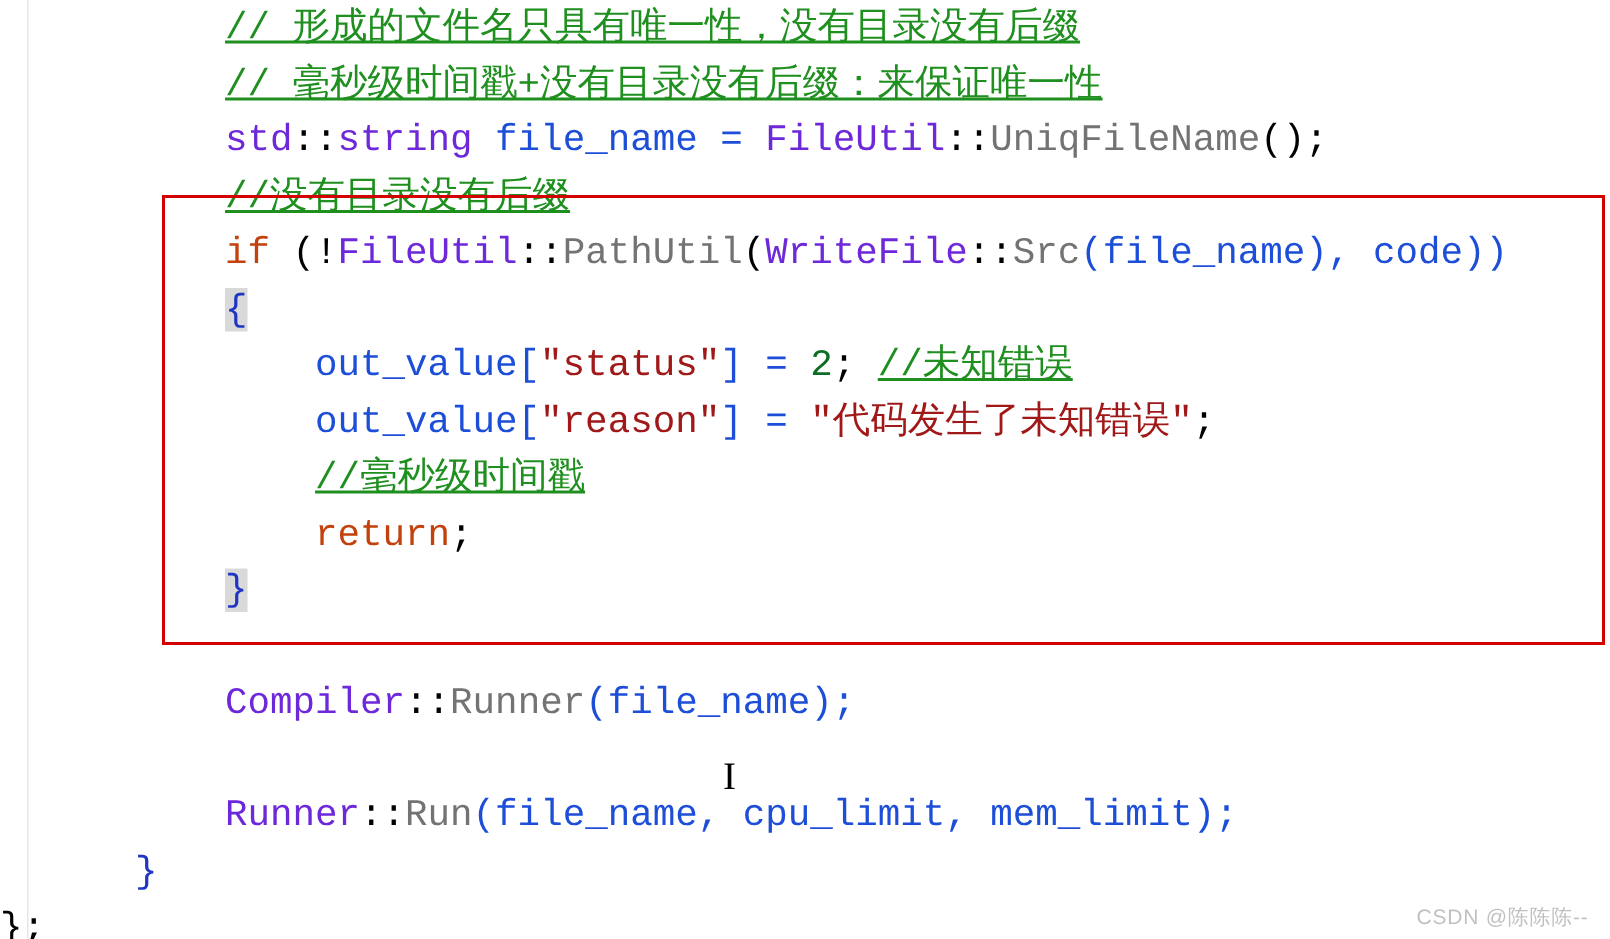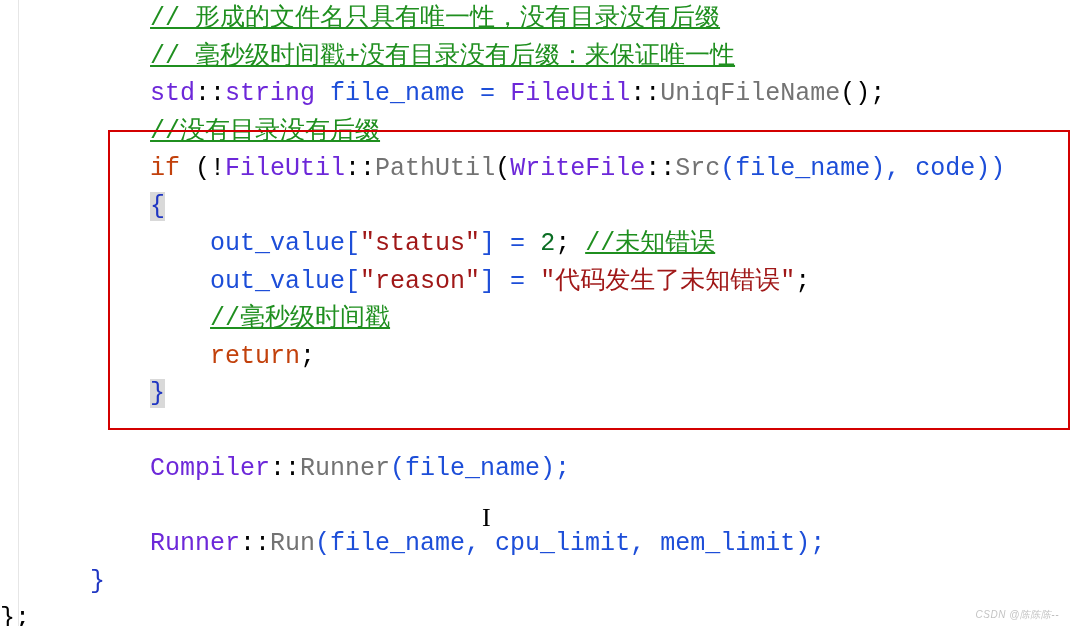--- a/index.html
+++ b/index.html
@@ -63,24 +63,23 @@
     font-size: 26px;
     color: #000;
     font-family: serif;
   }
 
   .watermark {
     position: absolute;
     right: 14px;
     bottom: 4px;
     font-family: Arial, "Microsoft YaHei", sans-serif;
-    font-size: 10px;
+    font-size: 14px;
     color: rgba(0,0,0,0.25);
     letter-spacing: 0.5px;
-    font-style: italic;
   }
 </style>
 </head>
 <body>
 
 <div class="gutter-line"></div>
 
 <pre class="code"><span>          </span><span class="cmt">// 形成的文件名只具有唯一性，没有目录没有后缀</span>
 <span>          </span><span class="cmt">// 毫秒级时间戳+没有目录没有后缀：来保证唯一性</span>
 <span>          </span><span class="type">std</span><span class="punct">::</span><span class="type">string</span><span class="ident"> file_name = </span><span class="type">FileUtil</span><span class="punct">::</span><span class="func">UniqFileName</span><span class="punct">();</span>

